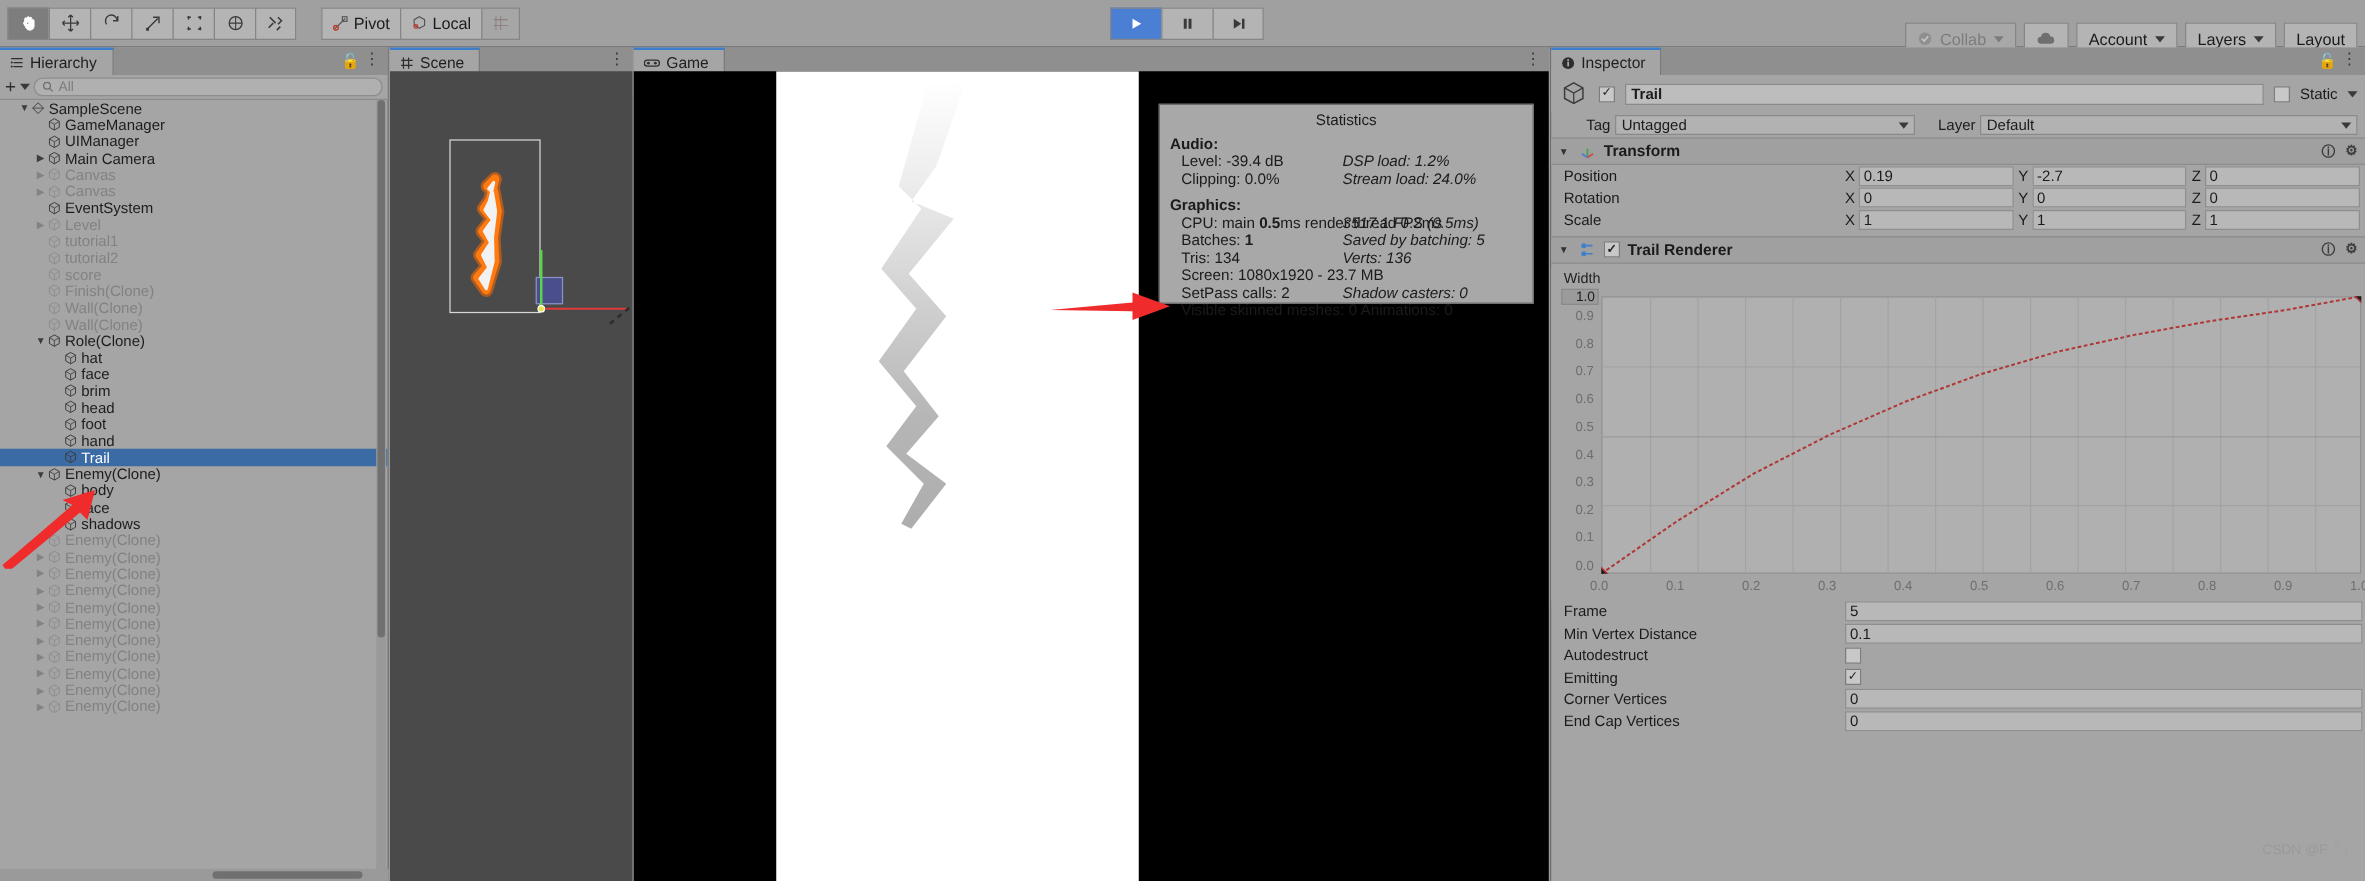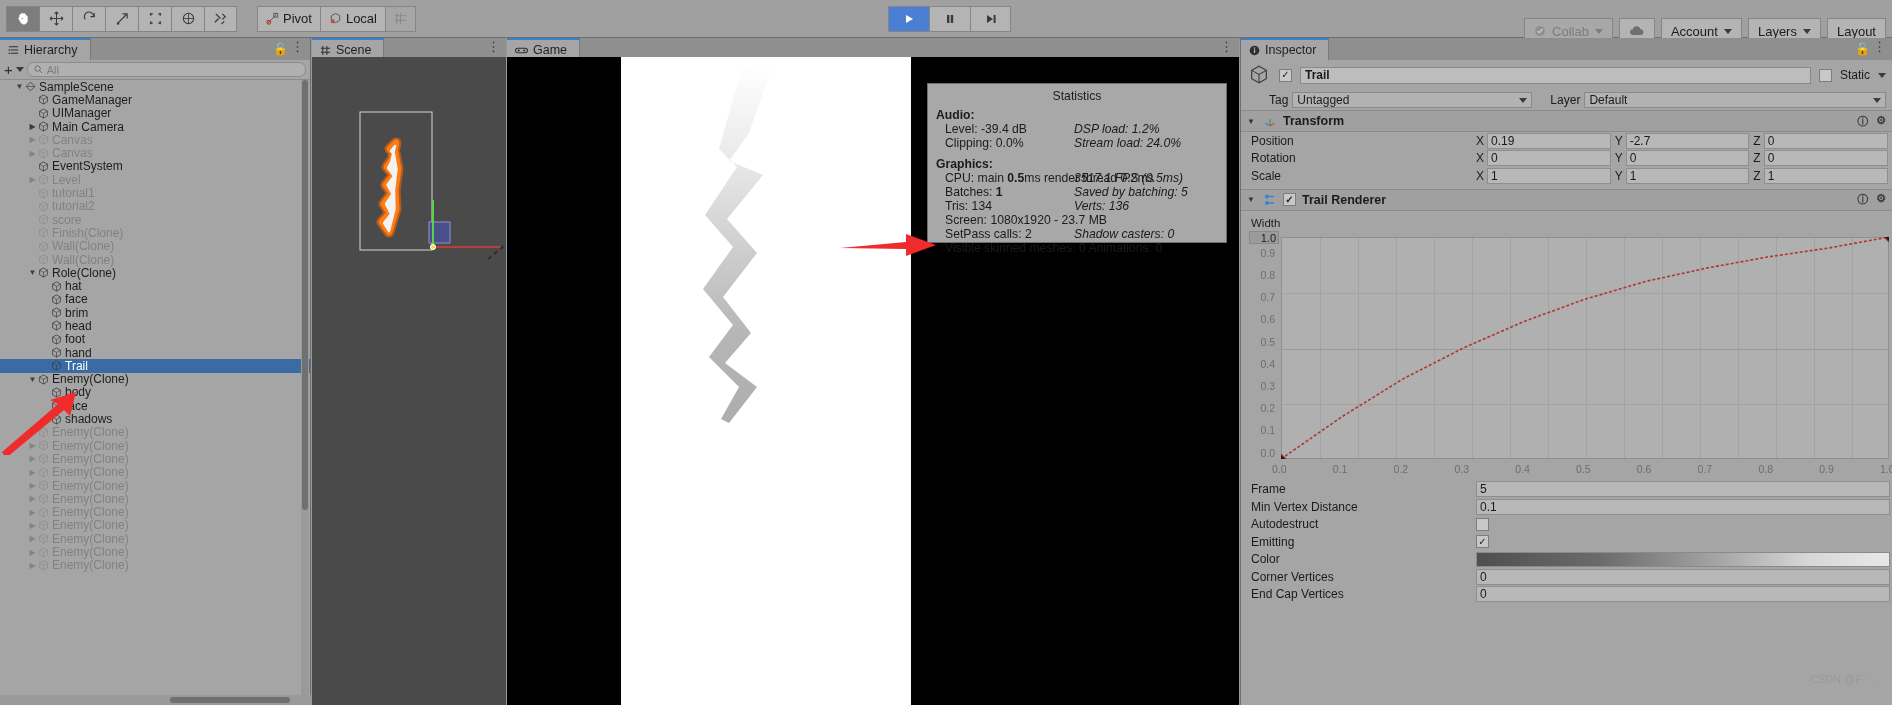--- a/index.html
+++ b/index.html
@@ -1120,24 +1120,20 @@
         </div>
         <div class="prow">
           <span class="plabel">Autodestruct</span>
           <div class="cbx"></div>
         </div>
         <div class="prow">
           <span class="plabel">Emitting</span>
           <div class="cbx">✓</div>
         </div>
         <div class="prow">
-          <span class="plabel">Color</span>
-          <div class="color-field"></div>
-        </div>
-        <div class="prow">
           <span class="plabel">Corner Vertices</span>
           <div class="pfield">
             <span>0</span>
           </div>
         </div>
         <div class="prow">
           <span class="plabel">End Cap Vertices</span>
           <div class="pfield">
             <span>0</span>
           </div>

